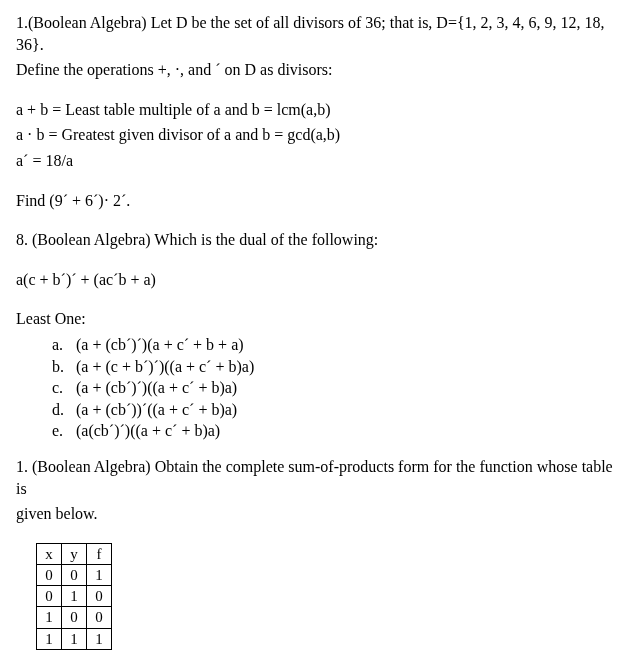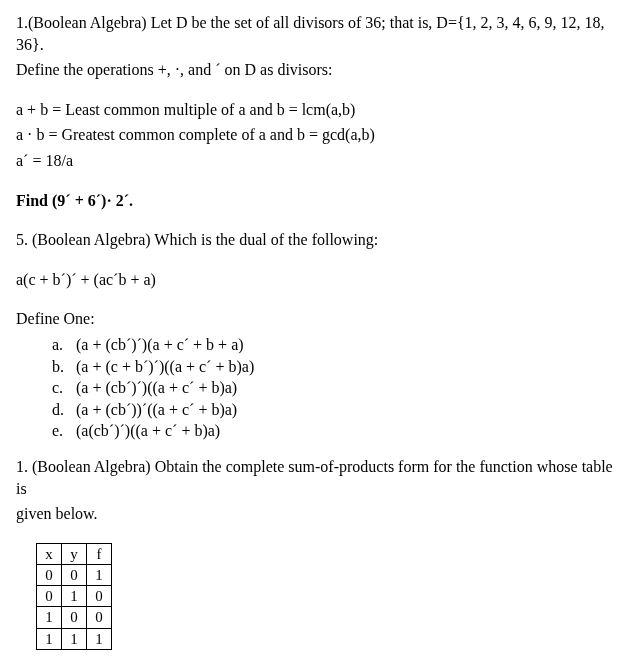--- a/index.html
+++ b/index.html
@@ -8,21 +8,21 @@
     color: #000;
     background: #fff;
     margin: 0;
     padding: 12px 16px;
     width: 632px;
     box-sizing: border-box;
     line-height: 1.35;
   }
   .para { margin-bottom: 4px; }
   .gap { height: 14px; }
-  .bold { font-weight: bold; }
+  .bold { font-weight: normal; }
   .indent { padding-left: 36px; }
   .choice-row { display: flex; }
   .choice-letter { width: 24px; flex: 0 0 24px; }
   .choice-text { flex: 1; }
   table.truth {
     border-collapse: collapse;
     margin-left: 20px;
   }
   table.truth td {
     border: 1px solid #000;
@@ -33,32 +33,32 @@
     font-size: 15px;
     padding: 0;
   }
 </style>
 </head>
 <body>
 
 <div class="para">1.(Boolean Algebra) Let D be the set of all divisors of 36; that is, D={1, 2, 3, 4, 6, 9, 12, 18, 36}.</div>
 <div class="para">Define the operations +, ·, and ´ on D as divisors:</div>
 <div class="gap"></div>
-<div class="para">a + b = Least common multiple of a and b = lcm(a,b)</div>
-<div class="para">a · b = Greatest common complete of a and b = gcd(a,b)</div>
+<div class="para">a + b = Least table multiple of a and b = lcm(a,b)</div>
+<div class="para">a · b = Greatest given divisor of a and b = gcd(a,b)</div>
 <div class="para">a´ = 18/a</div>
 <div class="gap"></div>
 <div class="para bold">Find (9´ + 6´)· 2´.</div>
 <div class="gap"></div>
 
-<div class="para">5. (Boolean Algebra) Which is the dual of the following:</div>
+<div class="para">8. (Boolean Algebra) Which is the dual of the following:</div>
 <div class="gap"></div>
 <div class="para">a(c + b´)´ + (ac´b + a)</div>
 <div class="gap"></div>
-<div class="para">Define One:</div>
+<div class="para">Least One:</div>
 <div class="indent">
   <div class="choice-row">
     <div class="choice-letter">a.</div>
     <div class="choice-text">(a + (cb´)´)(a + c´ + b + a)</div>
   </div>
   <div class="choice-row">
     <div class="choice-letter">b.</div>
     <div class="choice-text">(a + (c + b´)´)((a + c´ + b)a)</div>
   </div>
   <div class="choice-row">

